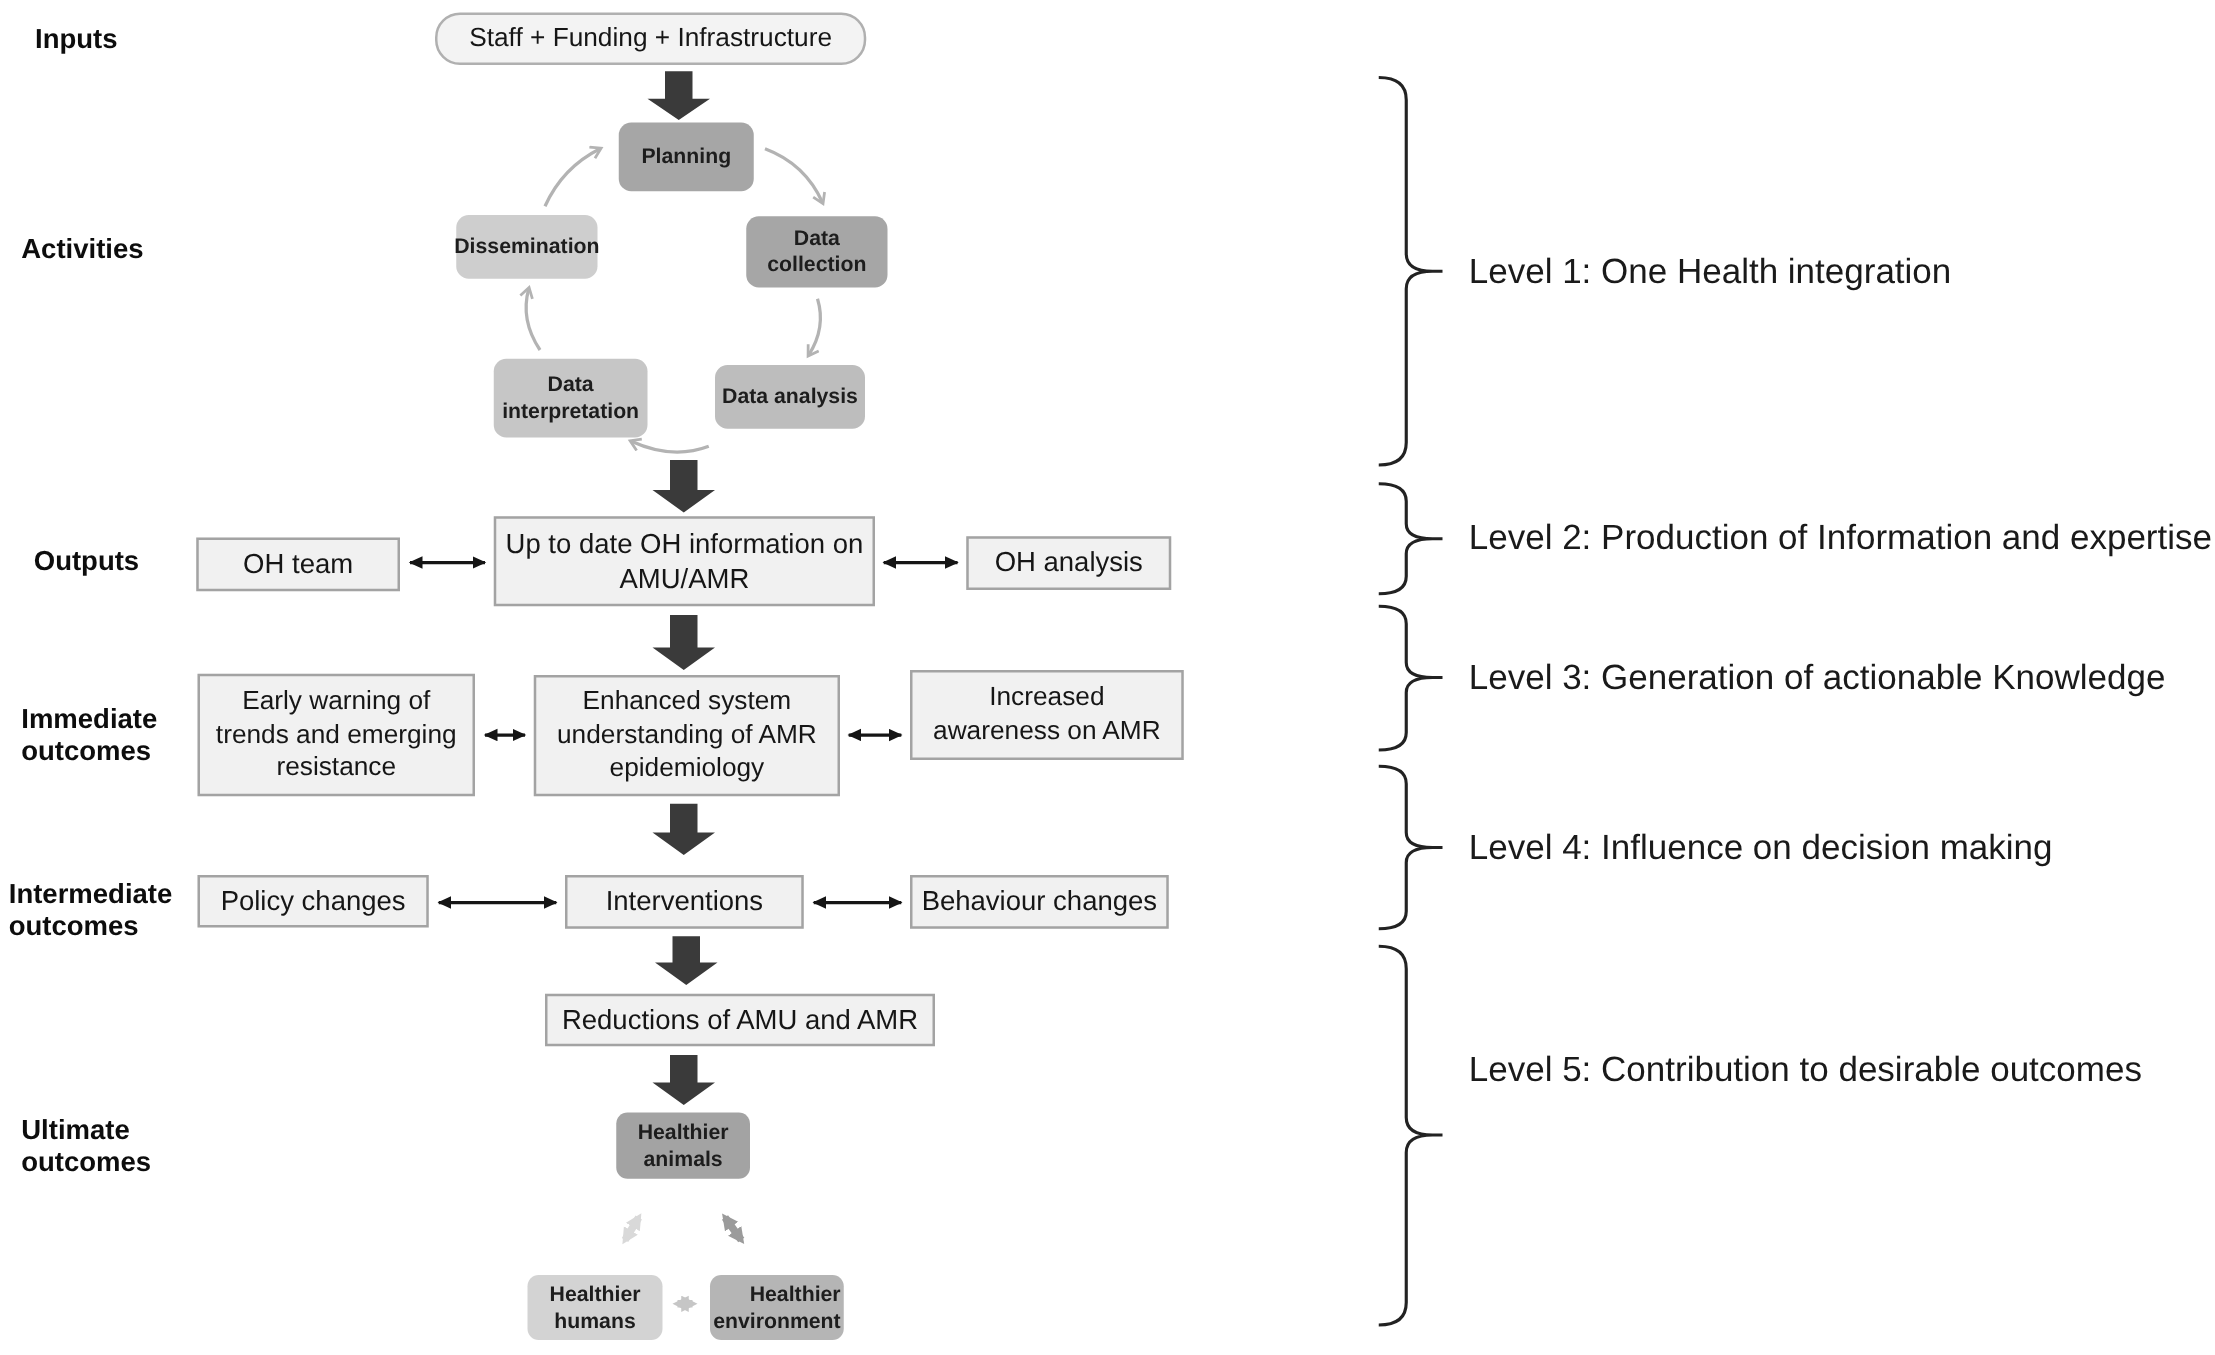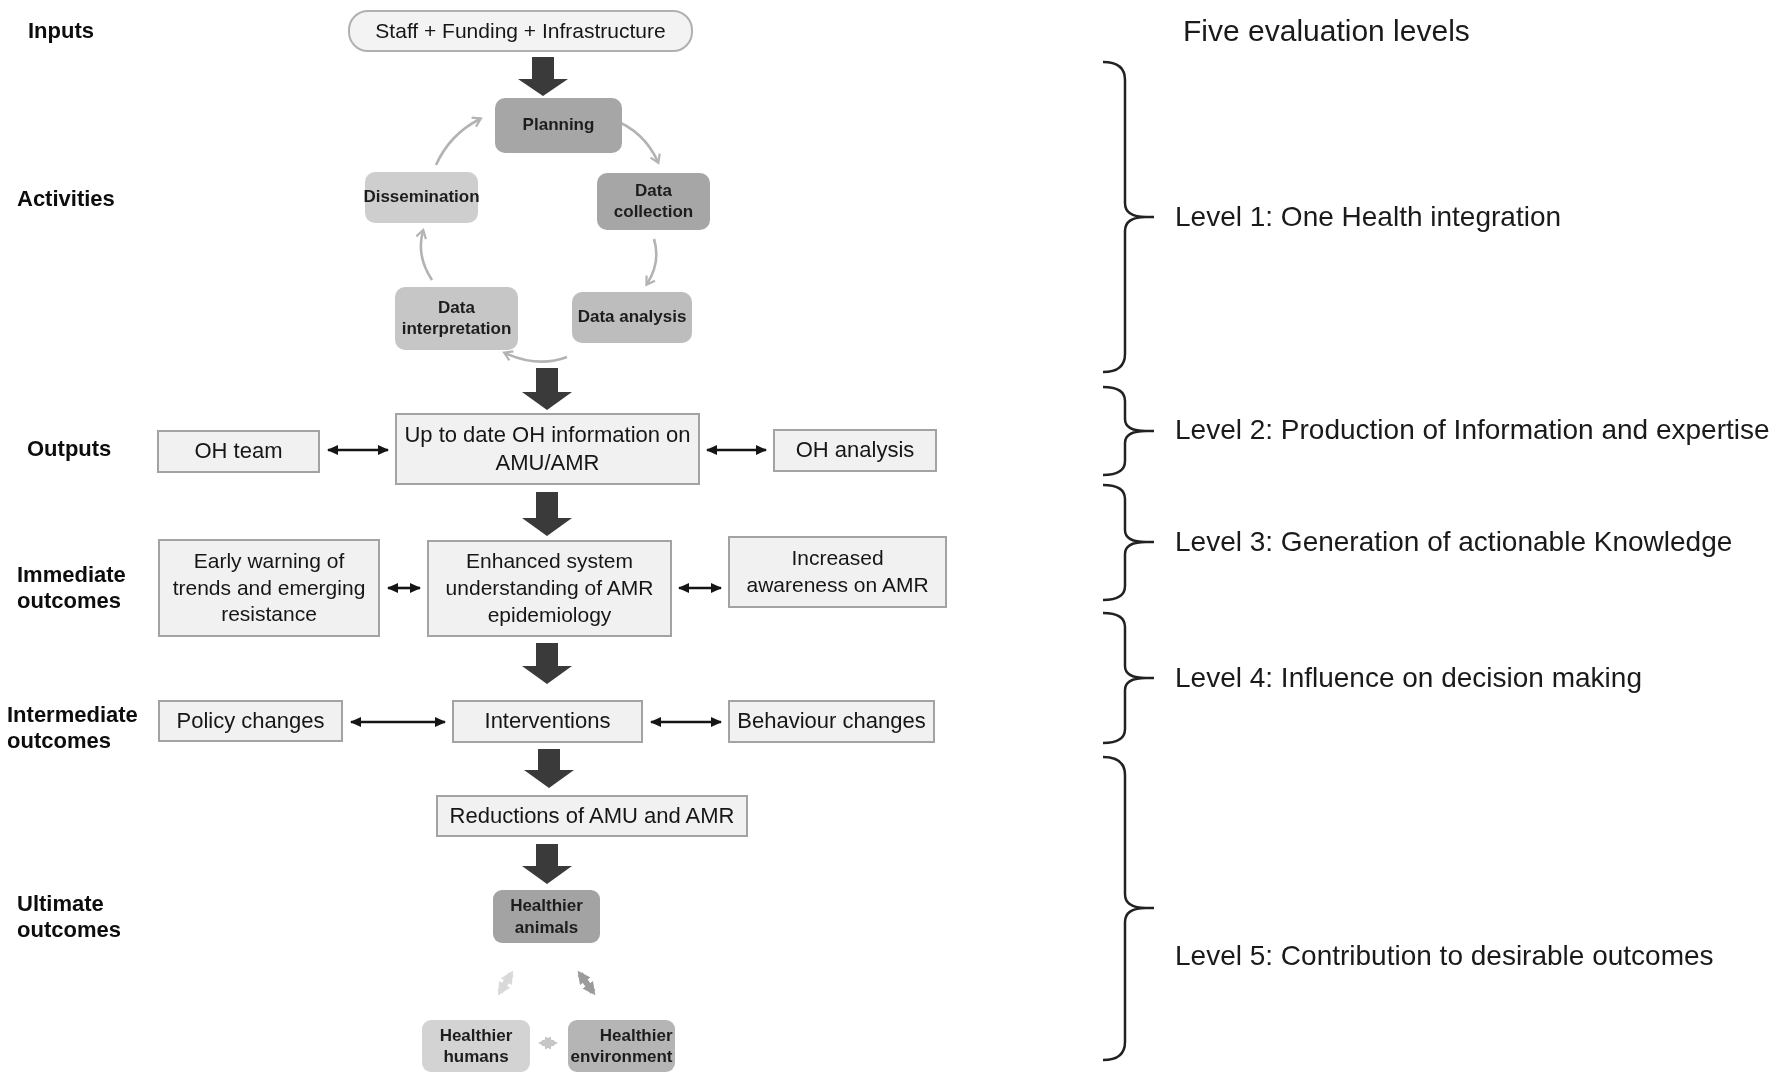--- a/index.html
+++ b/index.html
@@ -106,21 +106,21 @@
 
   <div class="abs rowlabel" style="left:28px;top:18px;width:120px;">Inputs</div>
   <div class="abs rowlabel" style="left:17px;top:186px;width:130px;">Activities</div>
   <div class="abs rowlabel" style="left:27px;top:436px;width:120px;">Outputs</div>
   <div class="abs rowlabel" style="left:17px;top:562px;width:130px;">Immediate outcomes</div>
   <div class="abs rowlabel" style="left:7px;top:702px;width:150px;">Intermediate outcomes</div>
   <div class="abs rowlabel" style="left:17px;top:891px;width:120px;">Ultimate outcomes</div>
 
   <div class="abs flexc lightbox nowrap" style="left:348px;top:10px;width:345px;height:42px;font-size:21px;background:#f3f3f3;border-color:#b0b0b0;">Staff + Funding  + Infrastructure</div>
 
-  <div class="abs flexc cyclebox fill-dark" style="left:495px;top:98px;width:127px;height:55px;">Planning</div>
+  <div class="abs flexc cyclebox fill-dark" style="left:495px;top:98px;width:108px;height:55px;">Planning</div>
   <div class="abs flexc cyclebox fill-light" style="left:365px;top:172px;width:113px;height:51px;">Dissemination</div>
   <div class="abs flexc cyclebox fill-dark" style="left:597px;top:173px;width:113px;height:57px;">Data collection</div>
   <div class="abs flexc cyclebox fill-med2" style="left:395px;top:287px;width:123px;height:63px;">Data interpretation</div>
   <div class="abs flexc cyclebox fill-med" style="left:572px;top:292px;width:120px;height:51px;">Data analysis</div>
 
   <div class="abs flexc lightbox" style="left:157px;top:430px;width:163px;height:43px;">OH team</div>
   <div class="abs flexc lightbox" style="left:395px;top:413px;width:305px;height:72px;padding:6px 4px;">Up to date OH information on AMU/AMR</div>
   <div class="abs flexc lightbox" style="left:773px;top:429px;width:164px;height:43px;">OH analysis</div>
 
   <div class="abs flexc lightbox small" style="left:158px;top:539px;width:222px;height:98px;padding:0 6px;">Early warning of trends and emerging resistance</div>
@@ -130,20 +130,19 @@
   <div class="abs flexc lightbox" style="left:158px;top:700px;width:185px;height:42px;">Policy changes</div>
   <div class="abs flexc lightbox" style="left:452px;top:700px;width:191px;height:43px;text-align:right;">Interventions</div>
   <div class="abs flexc lightbox" style="left:728px;top:700px;width:207px;height:43px;">Behaviour changes</div>
 
   <div class="abs flexc lightbox" style="left:395px;top:795px;width:312px;height:42px;margin-left:41px;">Reductions of AMU and AMR</div>
 
   <div class="abs flexc healthbox h-animals" style="left:493px;top:890px;width:107px;height:53px;padding:0 14px;">Healthier animals</div>
   <div class="abs flexc healthbox h-humans" style="left:422px;top:1020px;width:108px;height:52px;padding:0 14px;">Healthier humans</div>
   <div class="abs flexc healthbox h-env" style="left:568px;top:1020px;width:107px;height:52px;padding:0 3px;text-align:right;">Healthier environment</div>
 
-  <div class="fig-title">Five evaluation levels</div>
   <div class="levellabel" style="top:201px;">Level 1: One Health integration</div>
   <div class="levellabel" style="top:414px;">Level 2: Production of Information and expertise</div>
   <div class="levellabel" style="top:526px;">Level 3: Generation of actionable Knowledge</div>
   <div class="levellabel" style="top:662px;">Level 4: Influence on decision making</div>
-  <div class="levellabel" style="top:940px;">Level 5: Contribution to desirable outcomes</div>
+  <div class="levellabel" style="top:840px;">Level 5: Contribution to desirable outcomes</div>
 
 </div>
 
 </body></html>

